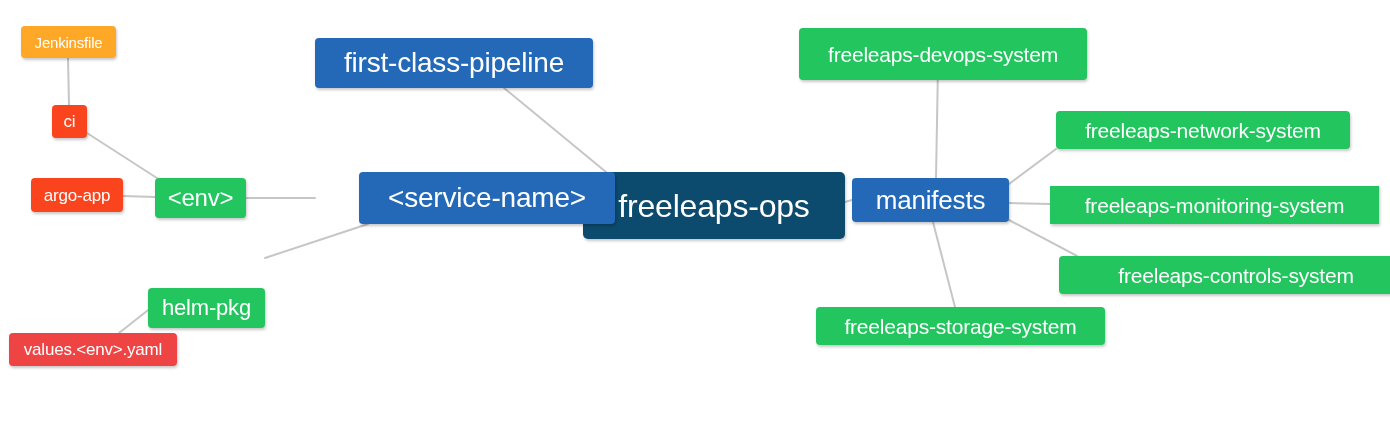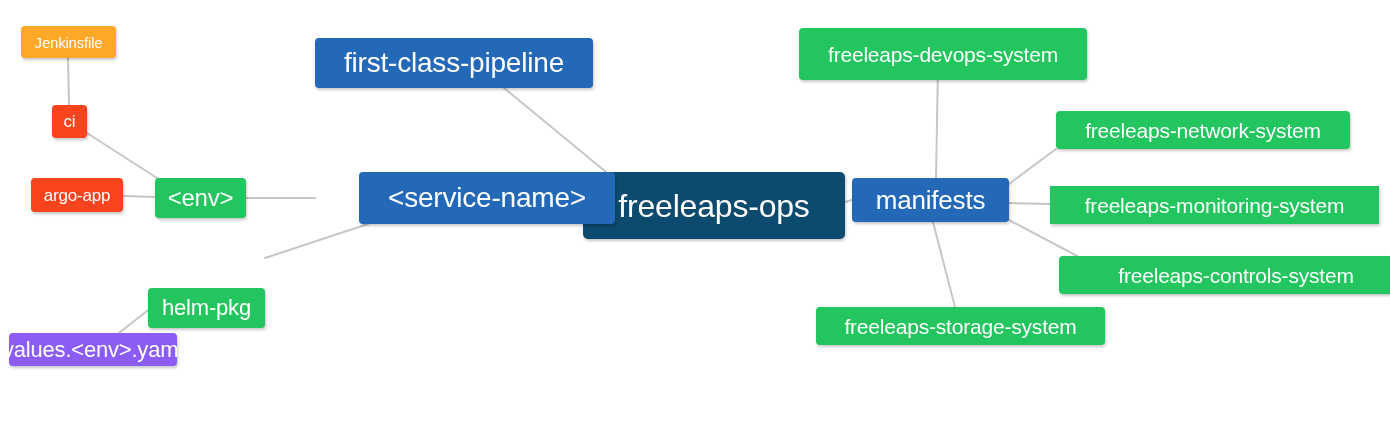--- a/index.html
+++ b/index.html
@@ -84,21 +84,21 @@
       </div>
       <div class="node" style="left: 21px; top: 26px; width: 95px; height: 32px; background: rgb(255, 167, 38); font-size: 15px; border-radius: 4px;">
         <span class="node-label">Jenkinsfile</span>
       </div>
       <div class="node" style="left: 31px; top: 178px; width: 92px; height: 34px; background: rgb(249, 68, 30); font-size: 17px; border-radius: 4px;">
         <span class="node-label">argo-app</span>
       </div>
       <div class="node" style="left: 148px; top: 256px; width: 117px; height: 40px; background: rgb(34, 197, 94); font-size: 22px; border-radius: 4px; margin-top: 32px;">
         <span class="node-label">helm-pkg</span>
       </div>
-      <div class="node" style="left: 9px; top: 333px; width: 168px; height: 33px; background: #8b5cf6; font-size: 22px; border-radius: 4px;">
+      <div class="node" style="left: 9px; top: 333px; width: 168px; height: 33px; background: #ef4444; font-size: 17px; border-radius: 4px;">
         <span class="node-label">values.&lt;env&gt;.yaml</span>
       </div>
       <div class="node" style="left: 852px; top: 178px; width: 157px; height: 44px; background: rgb(35, 105, 183); font-size: 26px; border-radius: 4px;">
         <span class="node-label">manifests</span>
       </div>
       <div class="node" style="left: 799px; top: 28px; width: 288px; height: 52px; background: rgb(34, 197, 94); font-size: 21px; border-radius: 4px;">
         <span class="node-label">freeleaps-devops-system</span>
       </div>
       <div class="node" style="left: 1056px; top: 111px; width: 294px; height: 38px; background: rgb(34, 197, 94); font-size: 21px; border-radius: 4px;">
         <span class="node-label">freeleaps-network-system</span>

